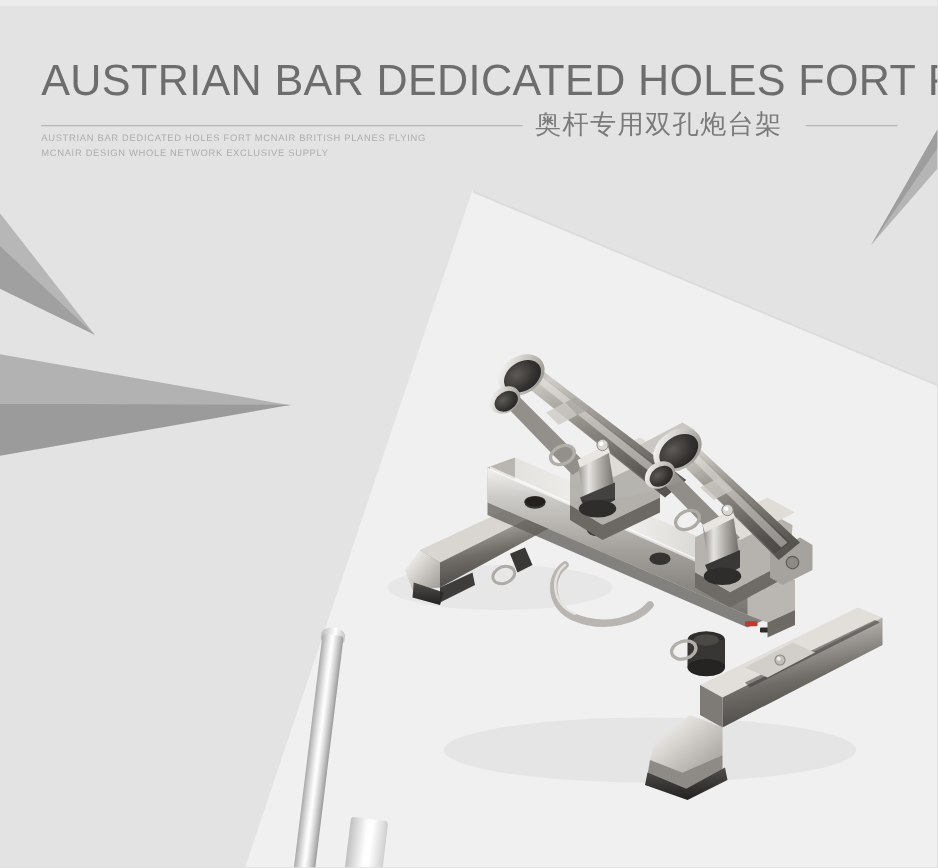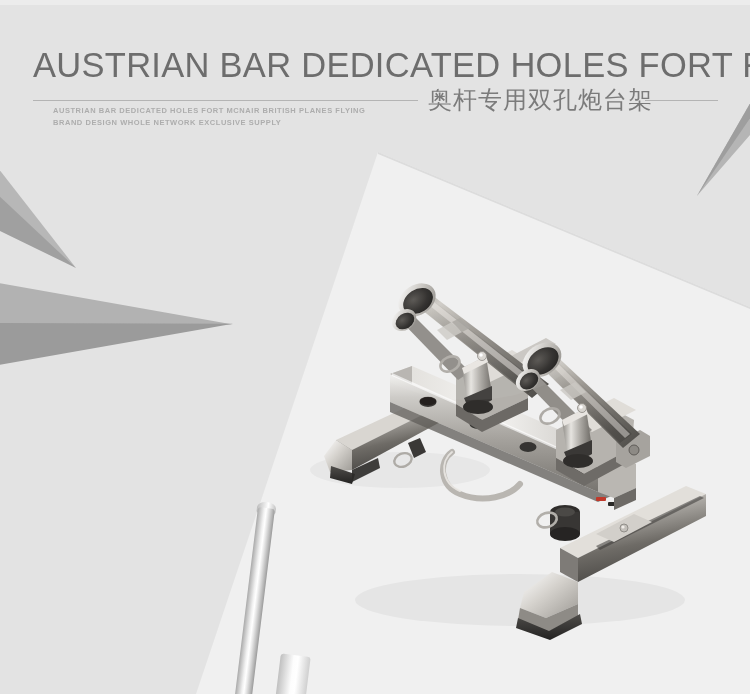--- a/index.html
+++ b/index.html
@@ -52,37 +52,36 @@
   .rule-right {
     position:absolute;
     left:645px; top:100px;
     width:73px; height:1px;
     background:#b4b4b4;
   }
 
   .subtitle-cn {
     position:absolute;
     left:428px; top:86px;
-    font-size:24px;
+    font-size:21px;
     line-height:28px;
     color:#7b7b7b;
     letter-spacing:1px;
     white-space:nowrap;
   }
 
   .tagline {
     position:absolute;
     left:33px; top:105px;
     font-size:7.5px;
     line-height:11.5px;
     color:#adadad;
     letter-spacing:0.55px;
     white-space:nowrap;
-    font-weight:700;
-    margin-left:20px;
+    font-weight:400;
   }
   .tagline div { white-space:nowrap; }
 
   
   .deco { position:absolute; z-index:5; }
 
   
   .wedge-l1 {
     left:-2px; top:168px; width:78px; height:100px;
     background:#b7b7b7;
@@ -423,17 +422,17 @@
   <div class="header">
     <div class="main-title">AUSTRIAN BAR DEDICATED HOLES FORT FRAME</div>
 
     <div class="rule-left"></div>
     <div class="rule-right"></div>
 
     <div class="subtitle-cn">奥杆专用双孔炮台架</div>
 
     <div class="tagline">
       <div>AUSTRIAN BAR DEDICATED HOLES FORT MCNAIR BRITISH PLANES FLYING</div>
-      <div>BRAND DESIGN WHOLE NETWORK EXCLUSIVE SUPPLY</div>
+      <div>MCNAIR DESIGN WHOLE NETWORK EXCLUSIVE SUPPLY</div>
     </div>
   </div>
 
 </div>
 
 </body></html>

